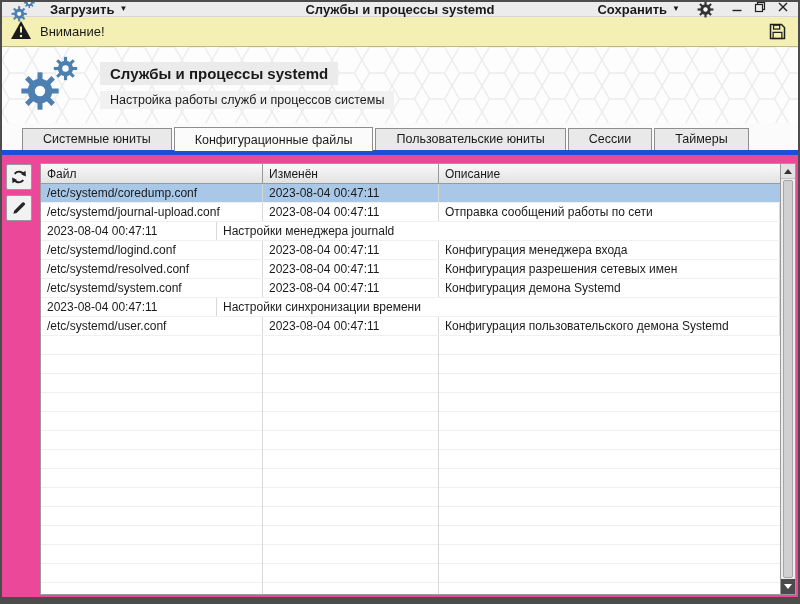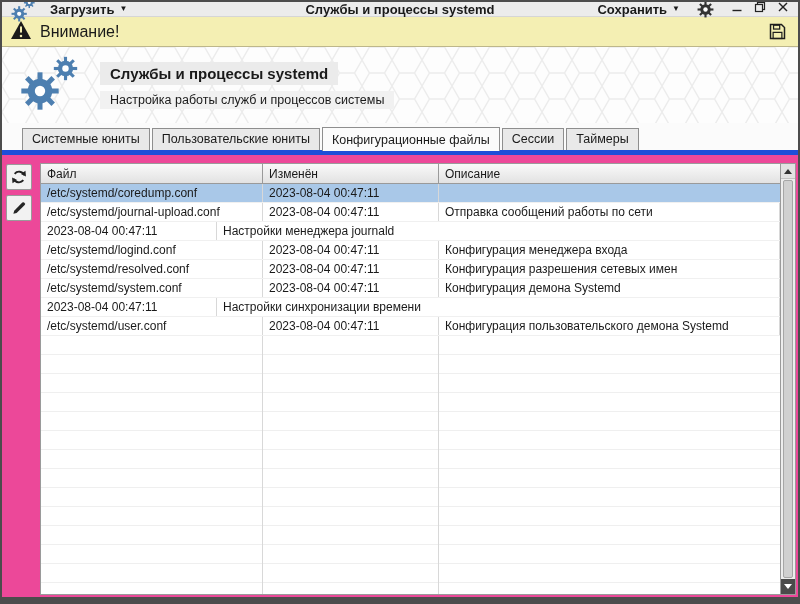--- a/index.html
+++ b/index.html
@@ -21,37 +21,37 @@
     padding:3px 6px;border-radius:2px;cursor:default;z-index:1;background:transparent;border:none;color:#1a1a1a;
     font-family:"Liberation Sans",sans-serif;}
   .tb-right{margin-left:auto;display:flex;align-items:flex-start;gap:9px;z-index:1;}
   .arrow{font-size:8px;line-height:1;}
   .iconbtn{background:none;border:none;padding:2px;display:flex;align-items:center;cursor:default;}
   .winctl{display:flex;align-items:center;gap:7px;margin-left:4px;}
 
   
   .warnbar{height:30px;flex:0 0 auto;background:var(--warning);display:flex;align-items:center;
     gap:8px;padding:0 8px;border-bottom:1px solid #bdb78b;}
-  .warn-text{font-size:16px;}
+  .warn-text{font-size:13px;}
   .warn-save{margin-left:auto;}
 
   
   .header{height:76px;flex:0 0 auto;position:relative;background:#fdfdfd;display:flex;
     align-items:center;gap:20px;padding-left:18px;overflow:hidden;}
   .hexbg{position:absolute;inset:0;}
   .header-icon{position:relative;z-index:1;flex:0 0 auto;}
   .header-text{position:relative;z-index:1;}
   .header-text h1{margin:0 0 6px 0;font-size:15px;font-weight:bold;display:inline-block;
     background:#ebebeb;padding:3px 10px;}
   .header-text p{margin:0;font-size:12.5px;display:block;background:#f1f1f1;padding:2px 10px;
     width:max-content;}
 
   
   .tabs{display:flex;align-items:flex-end;padding:4px 0 0 20px;background:#fbfbfb;}
-  .tab{font-size:12.5px;padding:3px 9px 4px;border:1px solid #8e8e8e;border-bottom:none;
+  .tab{font-size:12.5px;padding:3px 20px 4px;border:1px solid #8e8e8e;border-bottom:none;
     background:#e9e9e9;margin-right:2px;cursor:default;position:relative;}
   .tab.active{background:#fbfbfb;padding-top:5px;margin-bottom:-1px;z-index:2;}
 
   
   .content{flex:1;min-height:0;display:flex;border-top:5px solid #1d4ed8;background:#ec4899;
     padding:8px 2px 2px 4px;}
   .toolbar{width:32px;flex:0 0 auto;display:flex;flex-direction:column;gap:5px;padding-top:1px;}
   .tool-btn{width:26px;height:26px;border:1px solid #9a9a9a;background:#f2f2f2;border-radius:2px;
     display:flex;align-items:center;justify-content:center;padding:0;cursor:default;}
 
@@ -189,22 +189,22 @@
         </svg>
     </span>
     <div class="header-text">
       <h1>Службы и процессы systemd</h1>
       <p>Настройка работы служб и процессов системы</p>
     </div>
   </div>
 
   <div class="tabs">
     <div class="tab">Системные юниты</div>
+    <div class="tab active">Конфигурационные файлы</div>
     <div class="tab">Пользовательские юниты</div>
-    <div class="tab active">Конфигурационные файлы</div>
     <div class="tab">Сессии</div>
     <div class="tab">Таймеры</div>
   </div>
 
   <div class="content">
     <div class="toolbar">
       <button class="tool-btn">
         <svg width="20" height="20" viewBox="0 0 24 24">
             <path d="M6.8 8.2 A6.8 6.8 0 0 1 18.3 9.6" fill="none" stroke="#222" stroke-width="2.2"></path>
             <polygon points="19.8,4.6 20.3,11.4 14.2,8.4" fill="#222"></polygon>

